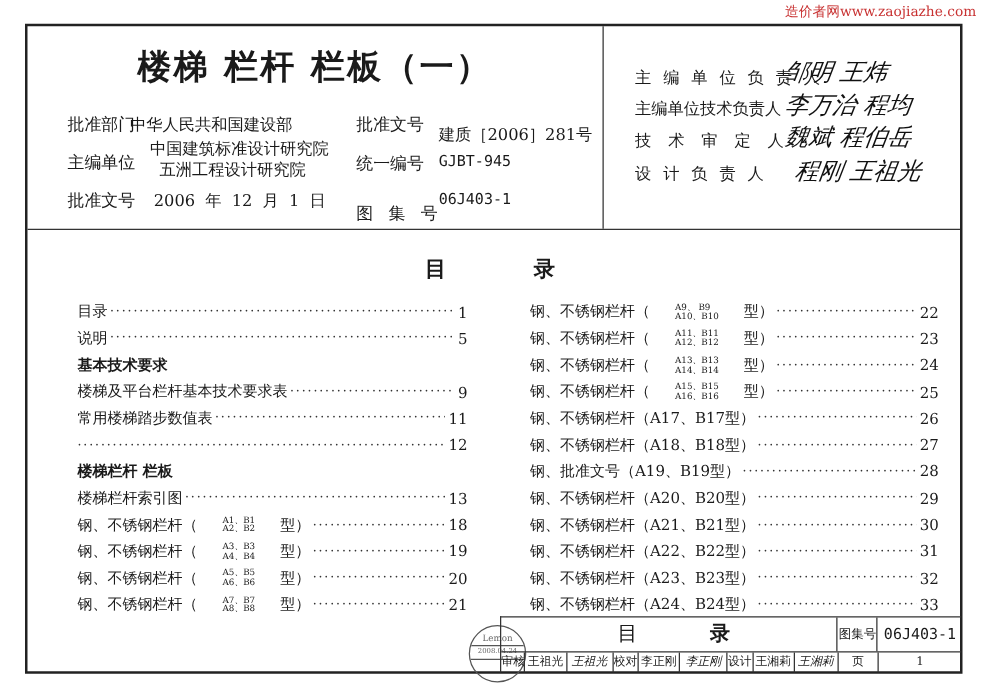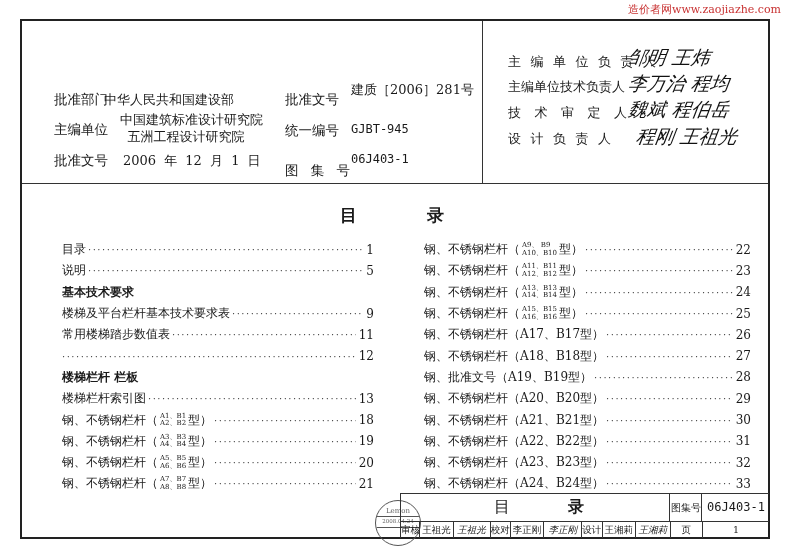--- a/index.html
+++ b/index.html
@@ -37,21 +37,21 @@
 
   .toc-col { position: absolute; top: 218px; }
   .toc-item { position: relative; height: 21.3px; display: flex; align-items: center;
               font-size: 12px; white-space: nowrap; }
   .toc-item .t { flex: 0 0 auto; padding-right: 2px; }
   .toc-item .d { flex: 1 1 auto; overflow: hidden; color: #333; font-size: 10px; letter-spacing: 1.5px; }
   .toc-item .d::before { content: "··································································································"; }
   .toc-item .p { flex: 0 0 auto; padding-left: 3px; }
   .toc-item.section .t { font-family: "DejaVu Sans", sans-serif; font-weight: bold; font-size: 12px; }
   .stack { display: inline-flex; flex-direction: column; font-size: 7px; line-height: 7.5px;
-           vertical-align: middle; margin: 0 2px; }
+           vertical-align: middle; margin: 0 20px; }
 
   .stamp { position: absolute; left: 353px; top: 479px; width: 44px; height: 44px;
            border: 1px solid #555; border-radius: 50%; overflow: hidden; }
   .stamp .s1 { position: absolute; top: 6px; width: 100%; text-align: center; font-size: 7px; color: #666; }
   .stamp .line1 { position: absolute; top: 15px; left: 0; width: 100%; border-top: 1px solid #555; }
   .stamp .s2 { position: absolute; top: 17px; width: 100%; text-align: center; font-size: 5.5px; color: #666; }
   .stamp .line2 { position: absolute; top: 26px; left: 0; width: 100%; border-top: 1px solid #555; }
 
   .tb { position: absolute; left: 378px; top: 472px; width: 368px; height: 44px;
         border-top: 1.5px solid #333; border-left: 1.5px solid #333; }
@@ -71,35 +71,36 @@
 </style>
 </head>
 <body>
 
 <div class="watermark">造价者网www.zaojiazhe.com</div>
 
 <div class="frame">
 
   <div class="header">
     <div class="header-left">
+      <div class="main-title">楼梯 栏杆 栏板（一）</div>
 
       <div class="meta-label" style="left:32px; top:70px;">批准部门</div>
       <div class="meta-val" style="left:82px; top:70px;text-align:right;">中华人民共和国建设部</div>
 
       <div class="meta-label" style="left:32px; top:100px;">主编单位</div>
       <div class="meta-val two" style="left:98px; top:90px; width:132px;">
         <div>中国建筑标准设计研究院</div>
         <div>五洲工程设计研究院</div>
       </div>
 
       <div class="meta-label" style="left:32px; top:131px;">批准文号</div>
       <div class="meta-val" style="left:101px; top:131px; word-spacing:4px;">2006 年 12 月 1 日</div>
 
       <div class="meta-label" style="left:263px; top:70px;">批准文号</div>
-      <div class="meta-val" style="left:329px; top:60px;text-align:center;">建质［2006］281号</div>
+      <div class="meta-val" style="left:329px; top:78px;text-align:center;">建质［2006］281号</div>
 
       <div class="meta-label" style="left:263px; top:101px;">统一编号</div>
       <div class="meta-val" style="left:329px; top:101px; font-family:'DejaVu Sans Mono', monospace; font-size:12px;">GJBT-945</div>
 
       <div class="meta-label" style="left:263px; top:141px; letter-spacing:4px;">图 集 号</div>
       <div class="meta-val" style="left:329px; top:131px; font-family:'DejaVu Sans Mono', monospace; font-size:12px;">06J403-1</div>
     </div>
 
     <div>
       <div class="sign-row" style="top:32px; left:486px;">

